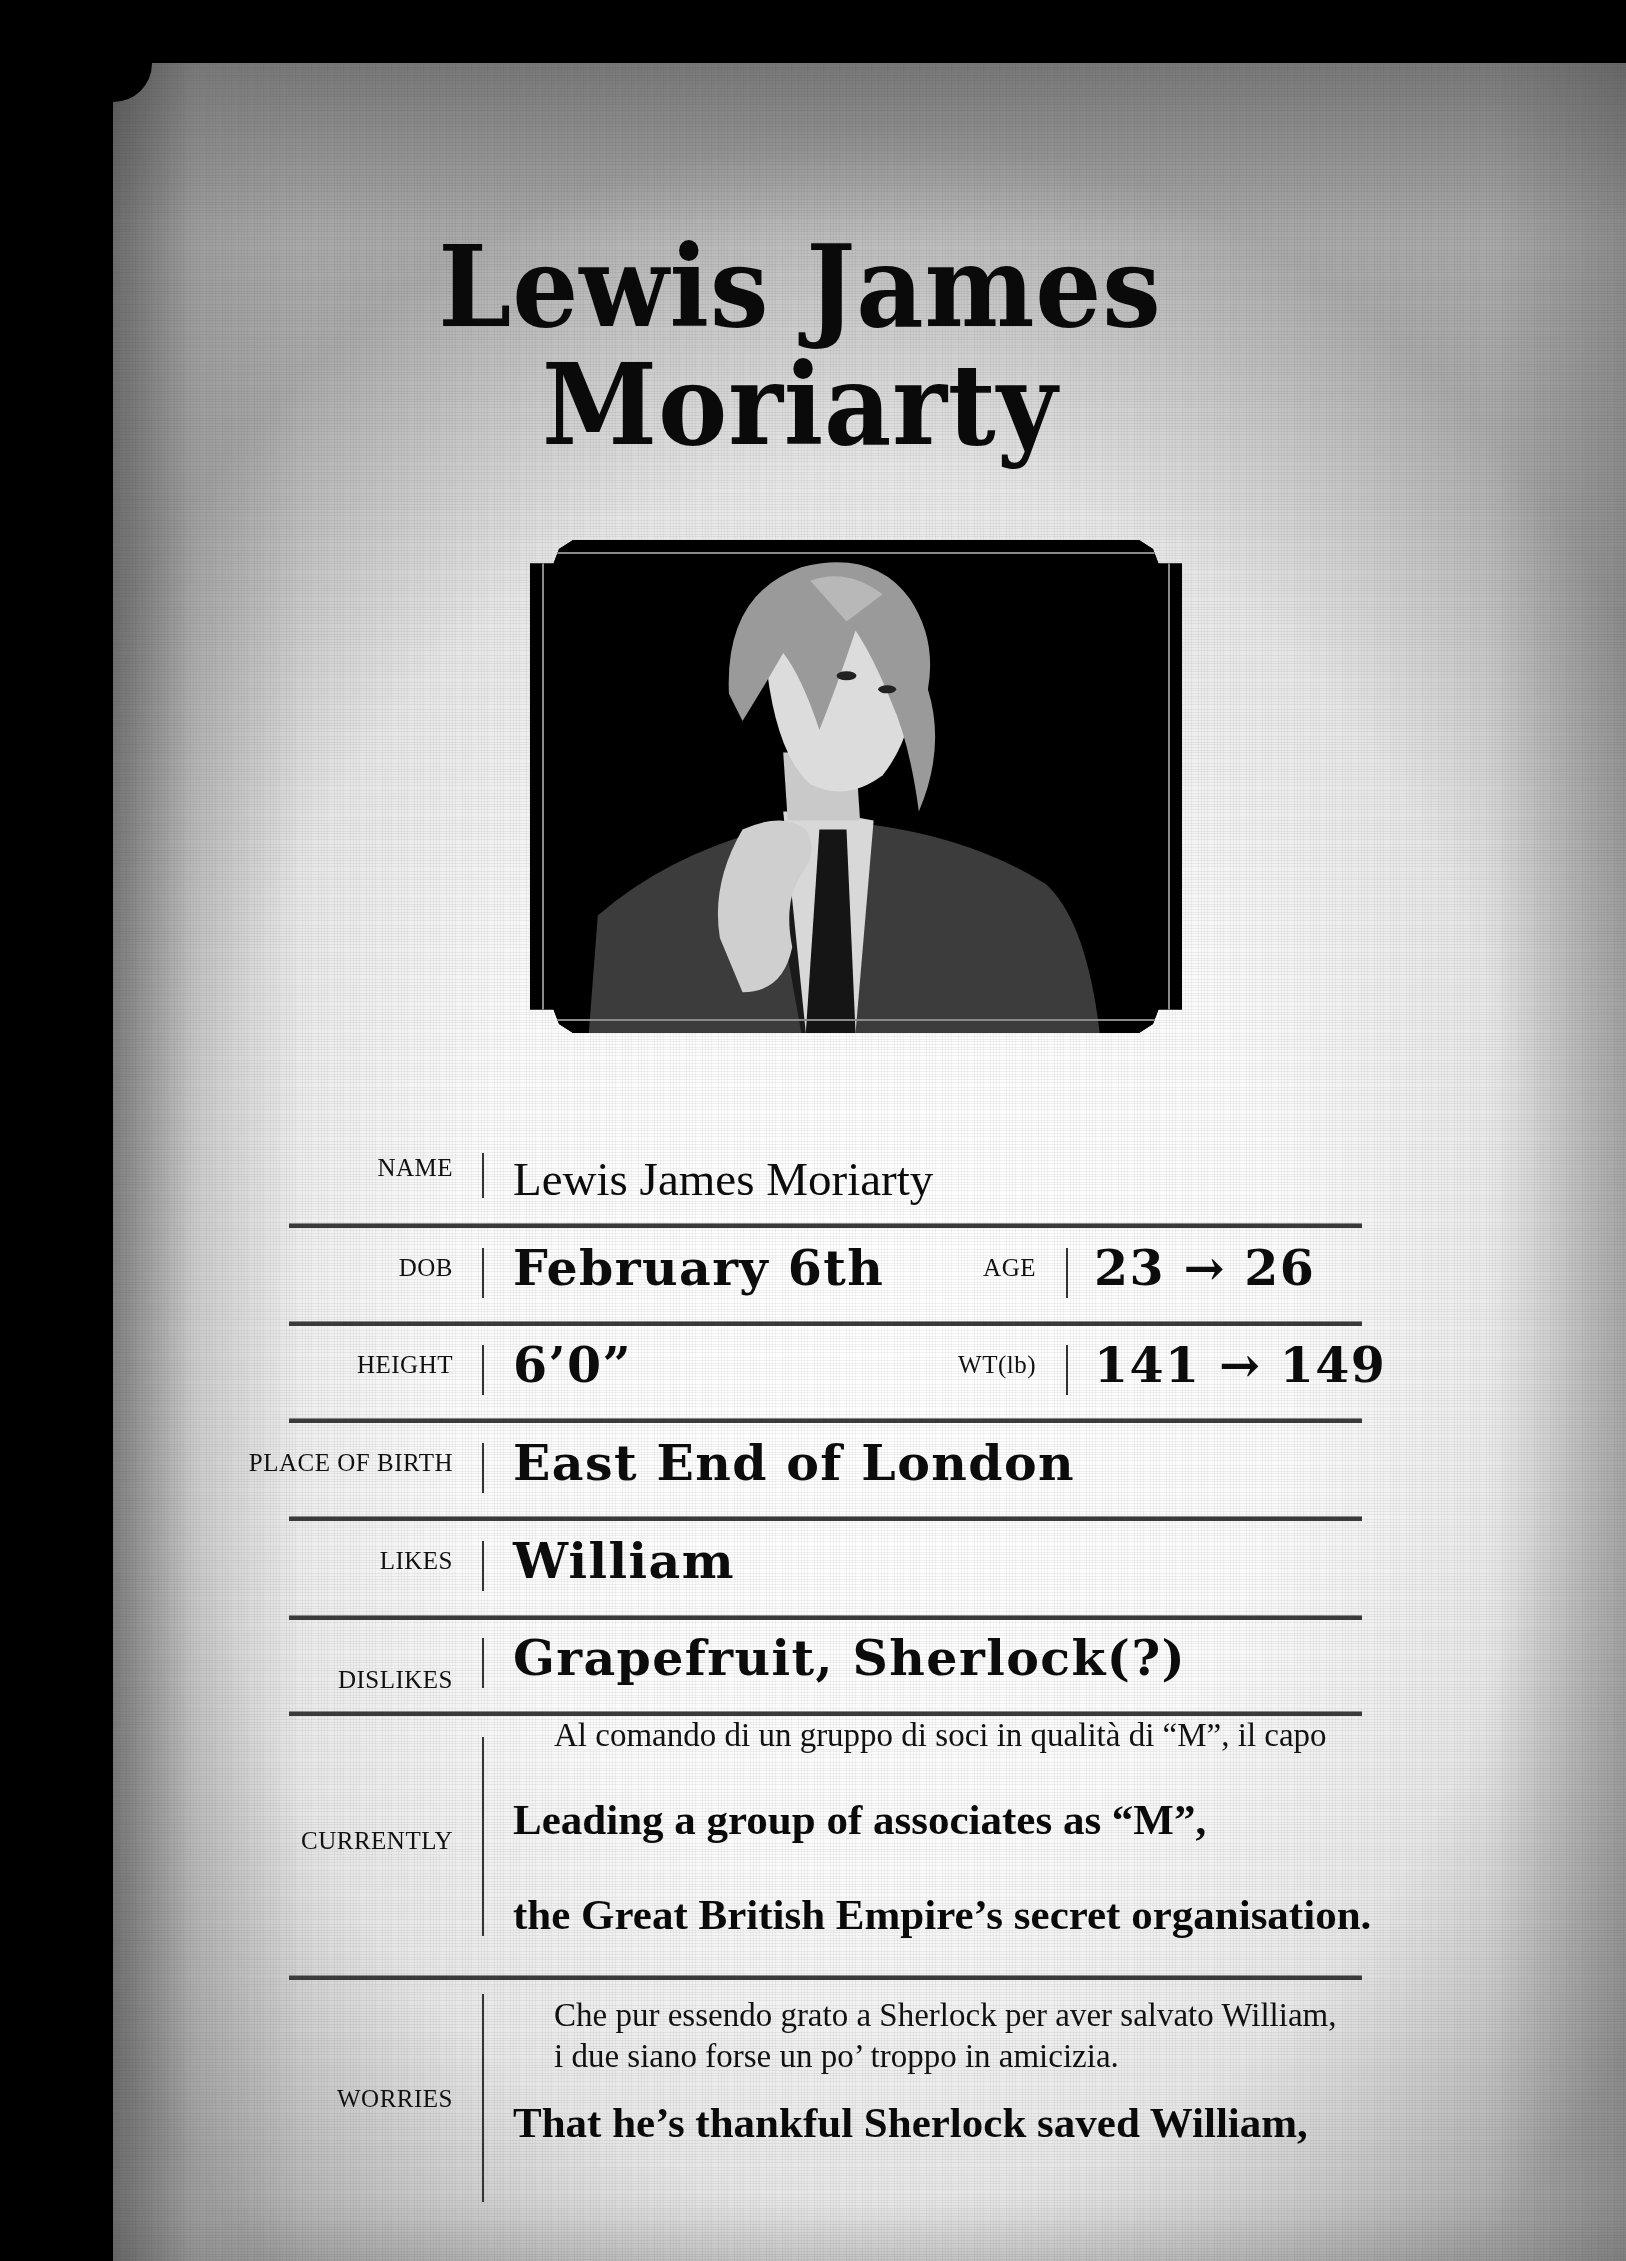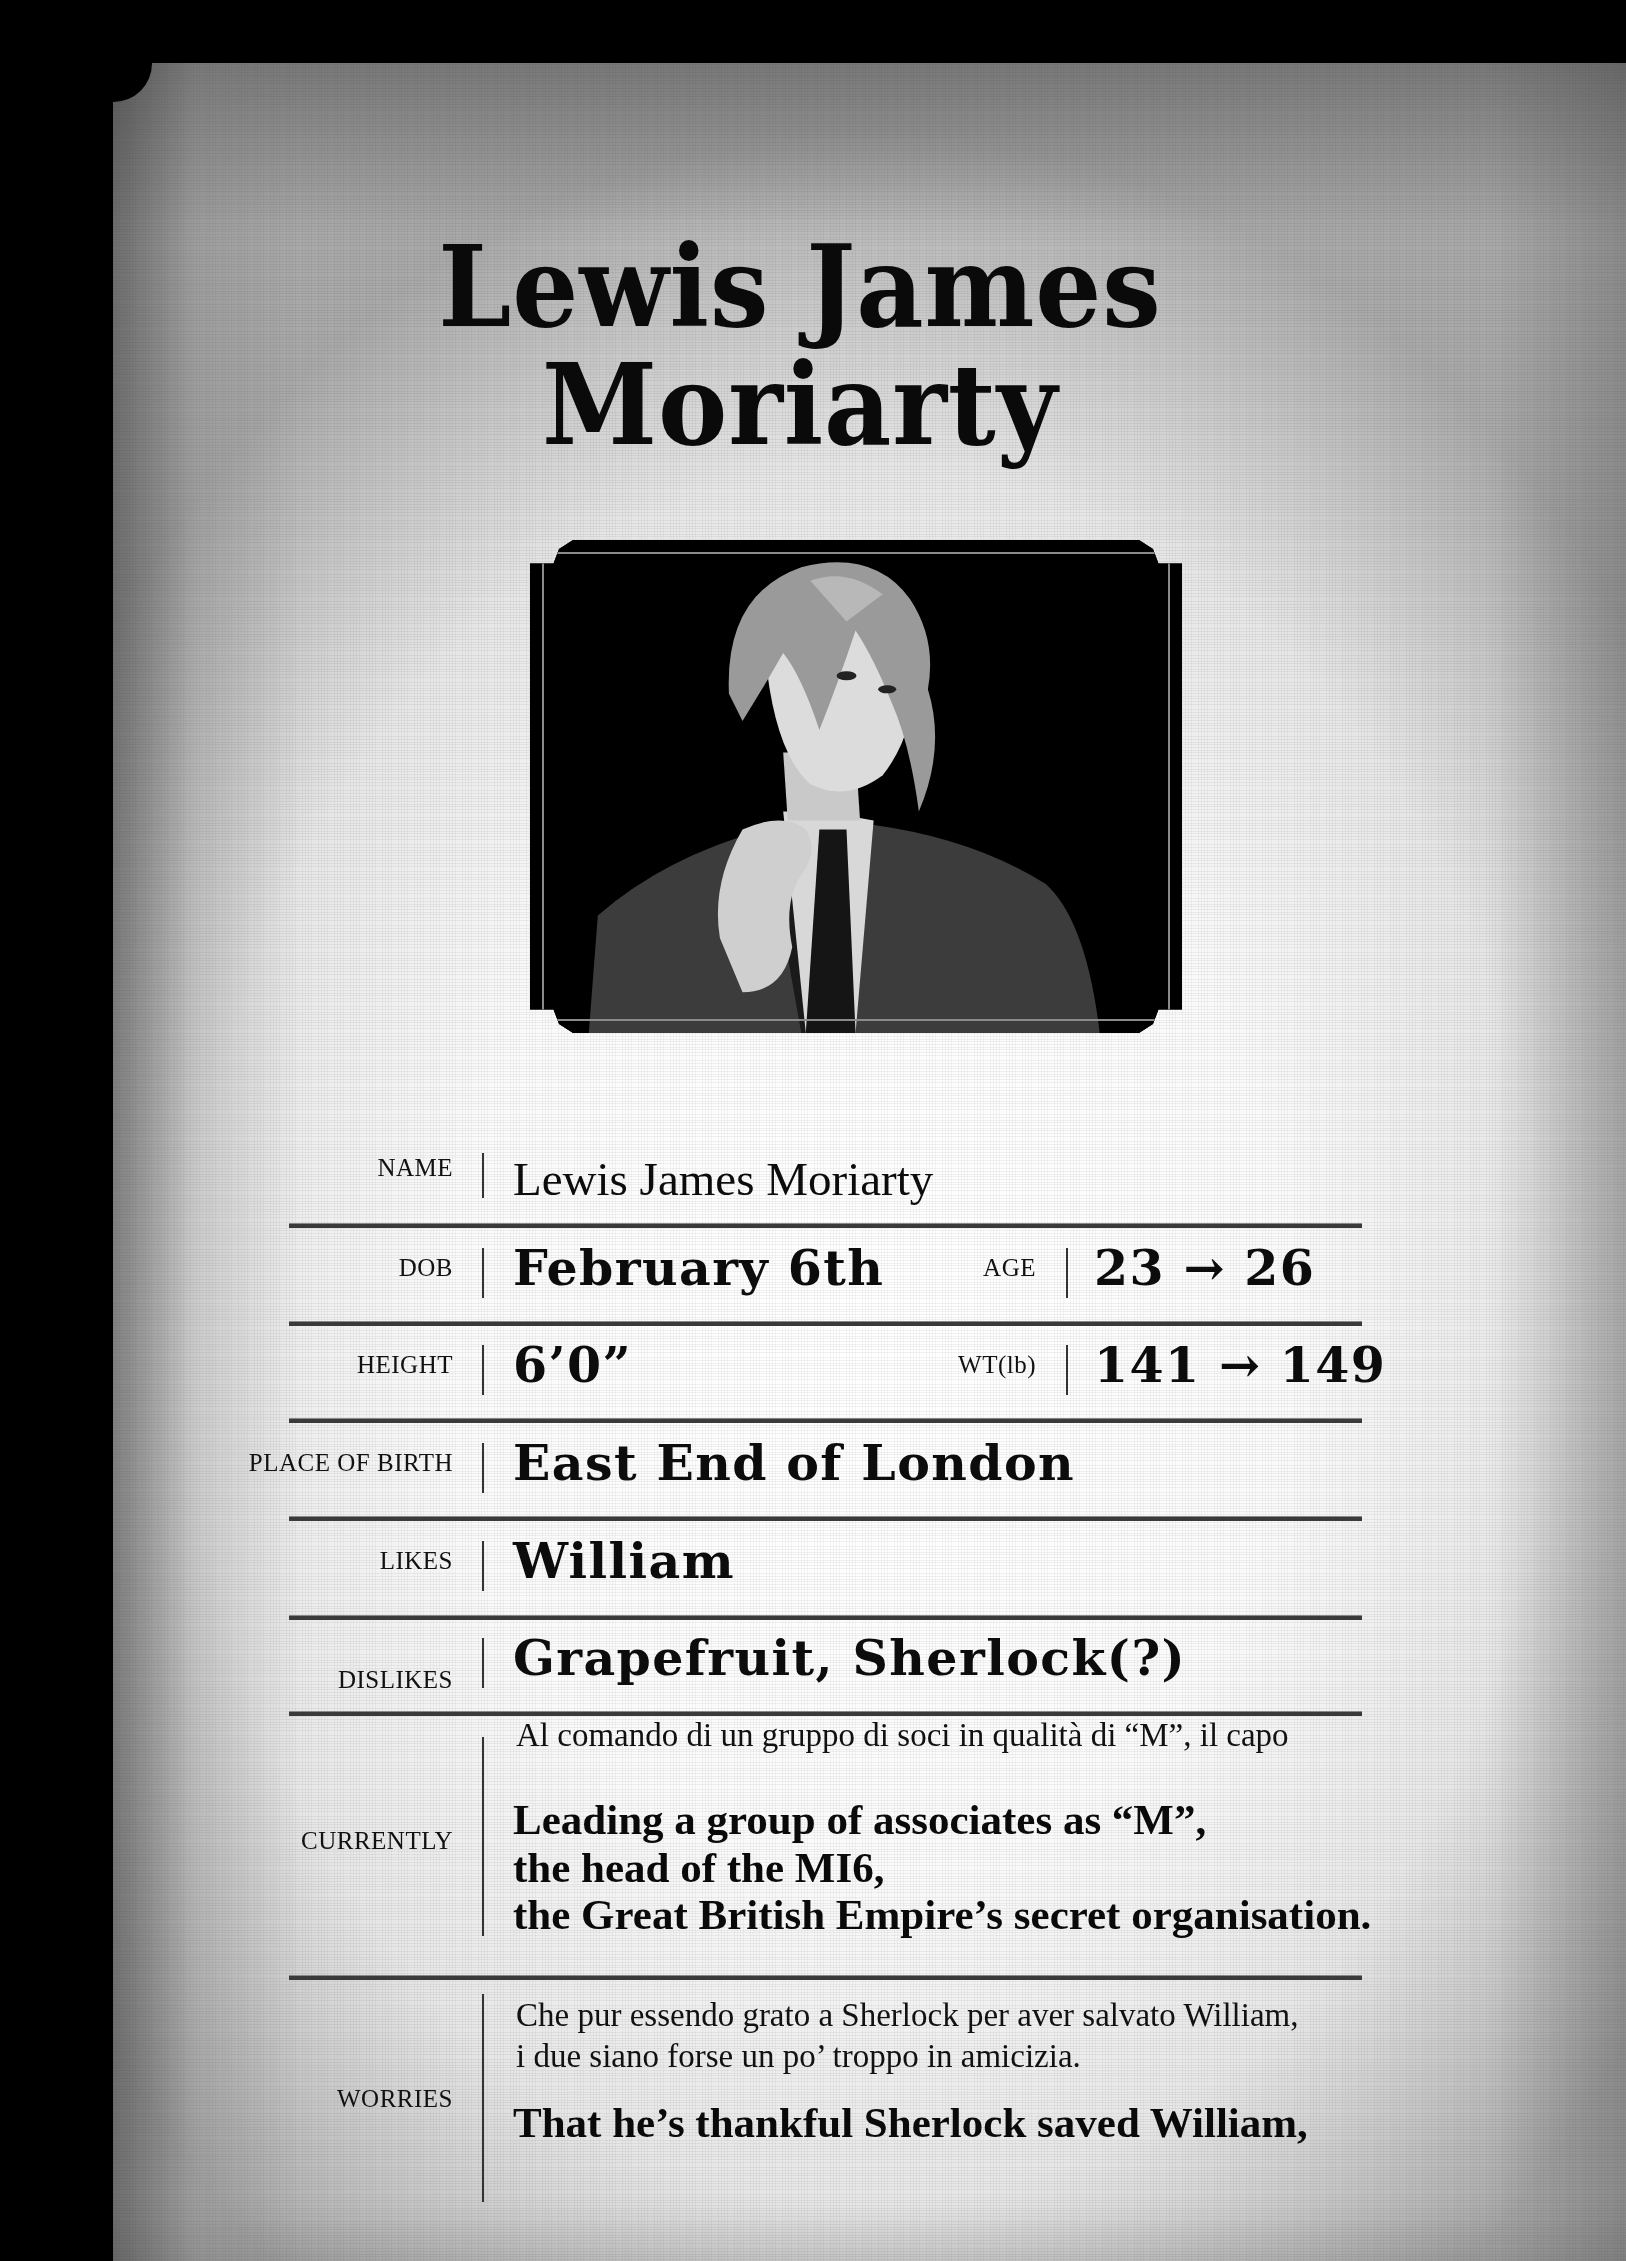--- a/index.html
+++ b/index.html
@@ -61,21 +61,21 @@
     position:absolute; font-family:"Liberation Serif", serif; color:#111;
     font-size:25px; letter-spacing:0.5px; text-align:right; white-space:nowrap;
   }
   .lbl.main { right:1174px; }
   .sep { position:absolute; width:2.3px; background:#333; }
   .val {
     position:absolute; font-family:"DejaVu Serif", serif; font-weight:bold; color:#0c0c0c;
     font-size:49px; white-space:nowrap; letter-spacing:1.4px;
   }
   .val.name { font-family:"Liberation Serif", serif; font-weight:normal; font-size:47px; letter-spacing:0; }
-  .it { font-family:"Liberation Serif", serif; font-size:33px; color:#111; line-height:42px; white-space:nowrap; position:absolute; }
+  .it { font-family:"Liberation Serif", serif; font-size:33px; color:#111; line-height:42px; white-space:nowrap; position:absolute;margin-left:38px; }
   .en { font-family:"Liberation Serif", serif; font-weight:bold; font-size:43px; color:#0a0a0a; line-height:49px; white-space:nowrap; position:absolute; }
 </style>
 </head>
 <body>
 
 <div class="page">
   <div class="paper"></div>
   <div class="notch tl"></div>
 
   <h1 class="title" style="margin:0;">
@@ -144,21 +144,20 @@
 
     <span class="lbl main" style="top:1634px;margin-top:32px;">DISLIKES</span>
     <div class="sep" style="left:482px; top:1638px; height:50px;"></div>
     <span class="val" style="left:513px; top:1629px;">Grapefruit, Sherlock(?)</span>
     <div class="rule" style="top:1711px;"></div>
 
     <span class="lbl main" style="top:1827px;">CURRENTLY</span>
     <div class="sep" style="left:482px; top:1737px; height:199px;"></div>
     <span class="it" style="left:516px; top:1714px;">Al comando di un gruppo di soci in qualità di “M”, il capo</span>
     <span class="en" style="left:513px; top:1795px;">Leading a group of associates as “M”,</span>
-    <span class="en" style="left:513px; top:1843px;">the head of the MI6,</span>
     <span class="en" style="left:513px; top:1890px;">the Great British Empire’s secret organisation.</span>
     <div class="rule" style="top:1975px;"></div>
 
     <span class="lbl main" style="top:2085px;">WORRIES</span>
     <div class="sep" style="left:482px; top:1994px; height:208px;"></div>
     <span class="it" style="left:516px; top:1994px;">Che pur essendo grato a Sherlock per aver salvato William,</span>
     <span class="it" style="left:516px; top:2035px;">i due siano forse un po’ troppo in amicizia.</span>
     <span class="en" style="left:513px; top:2098px;">That he’s thankful Sherlock saved William,</span>
   </div>
 </div>

